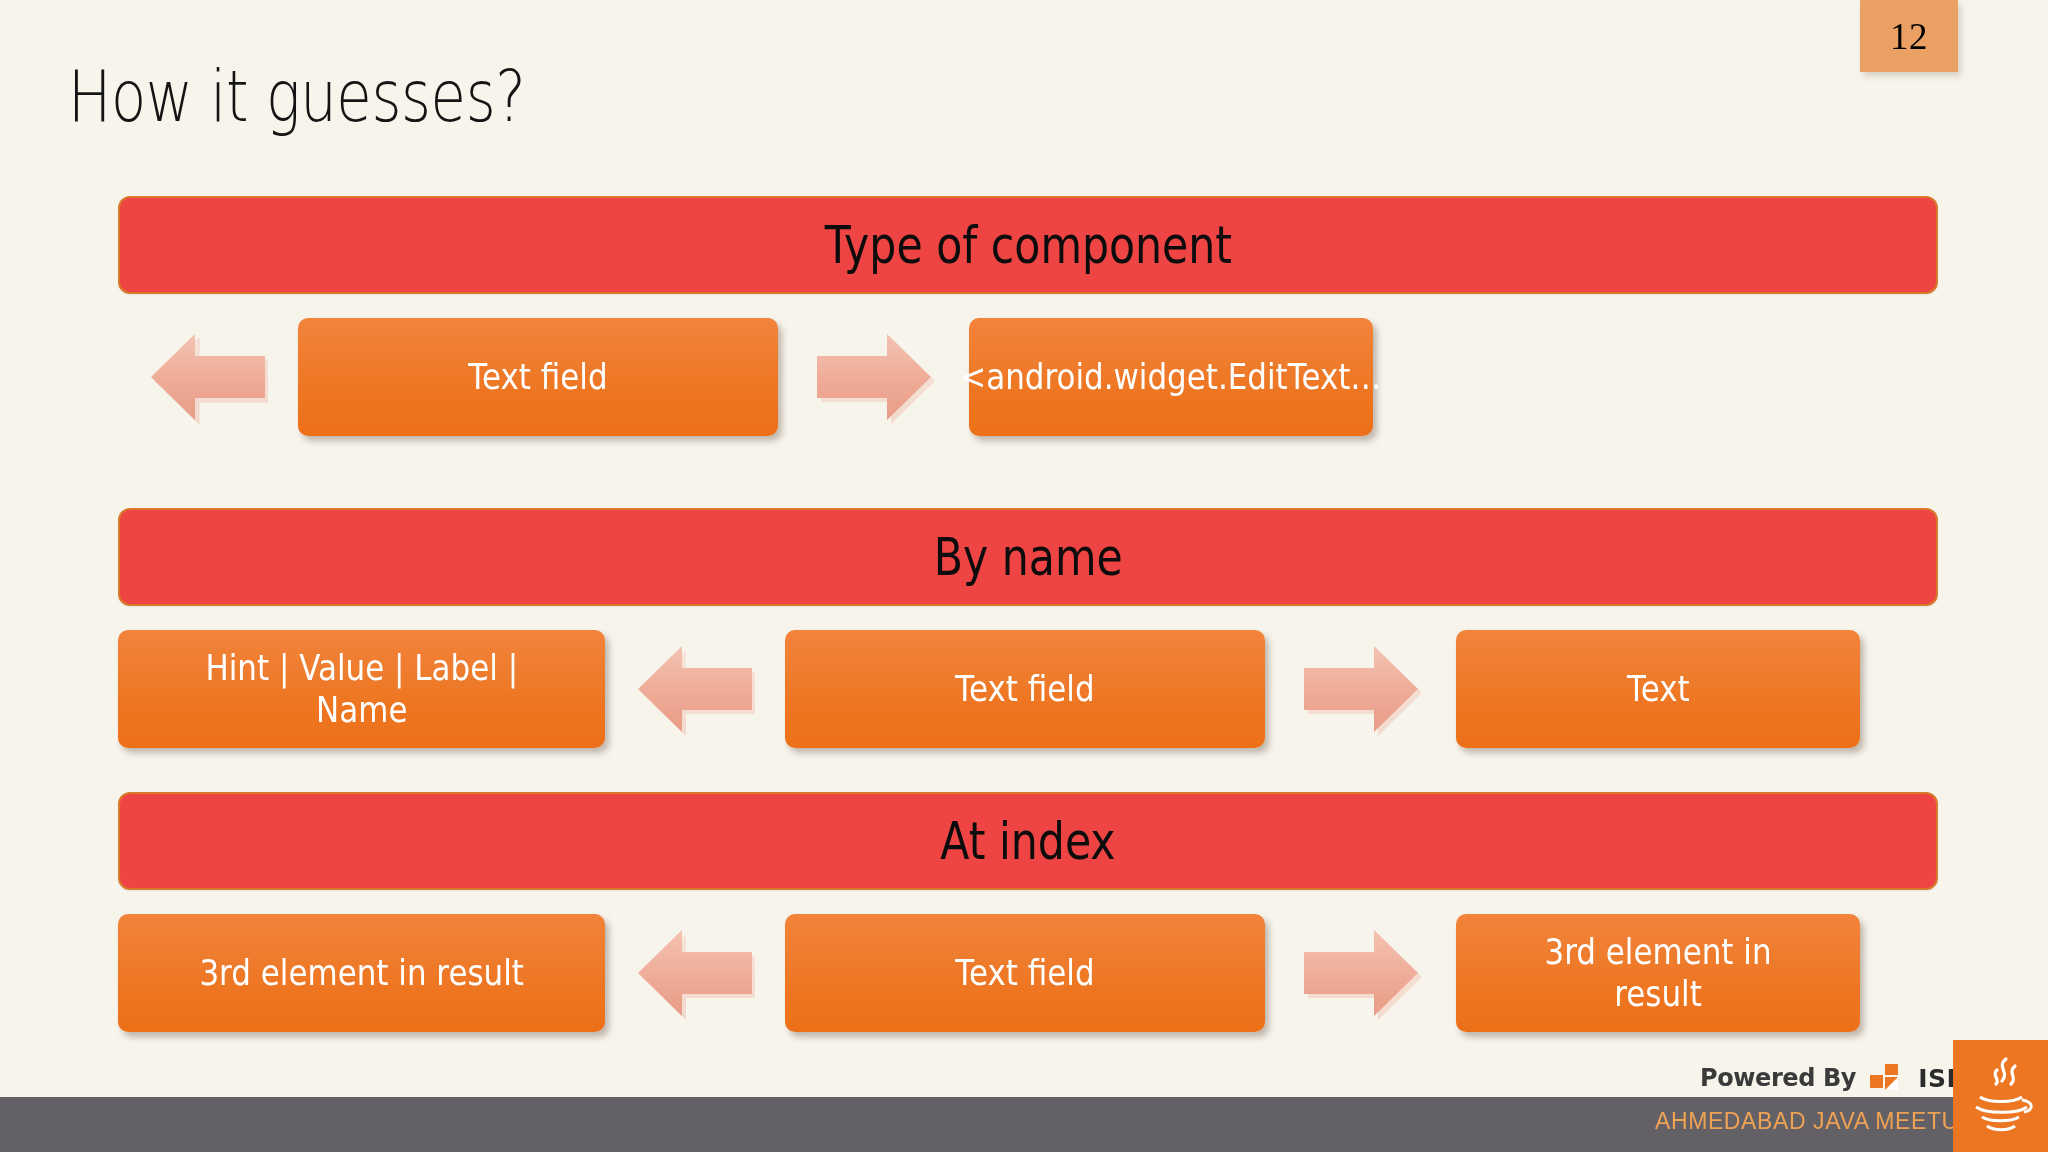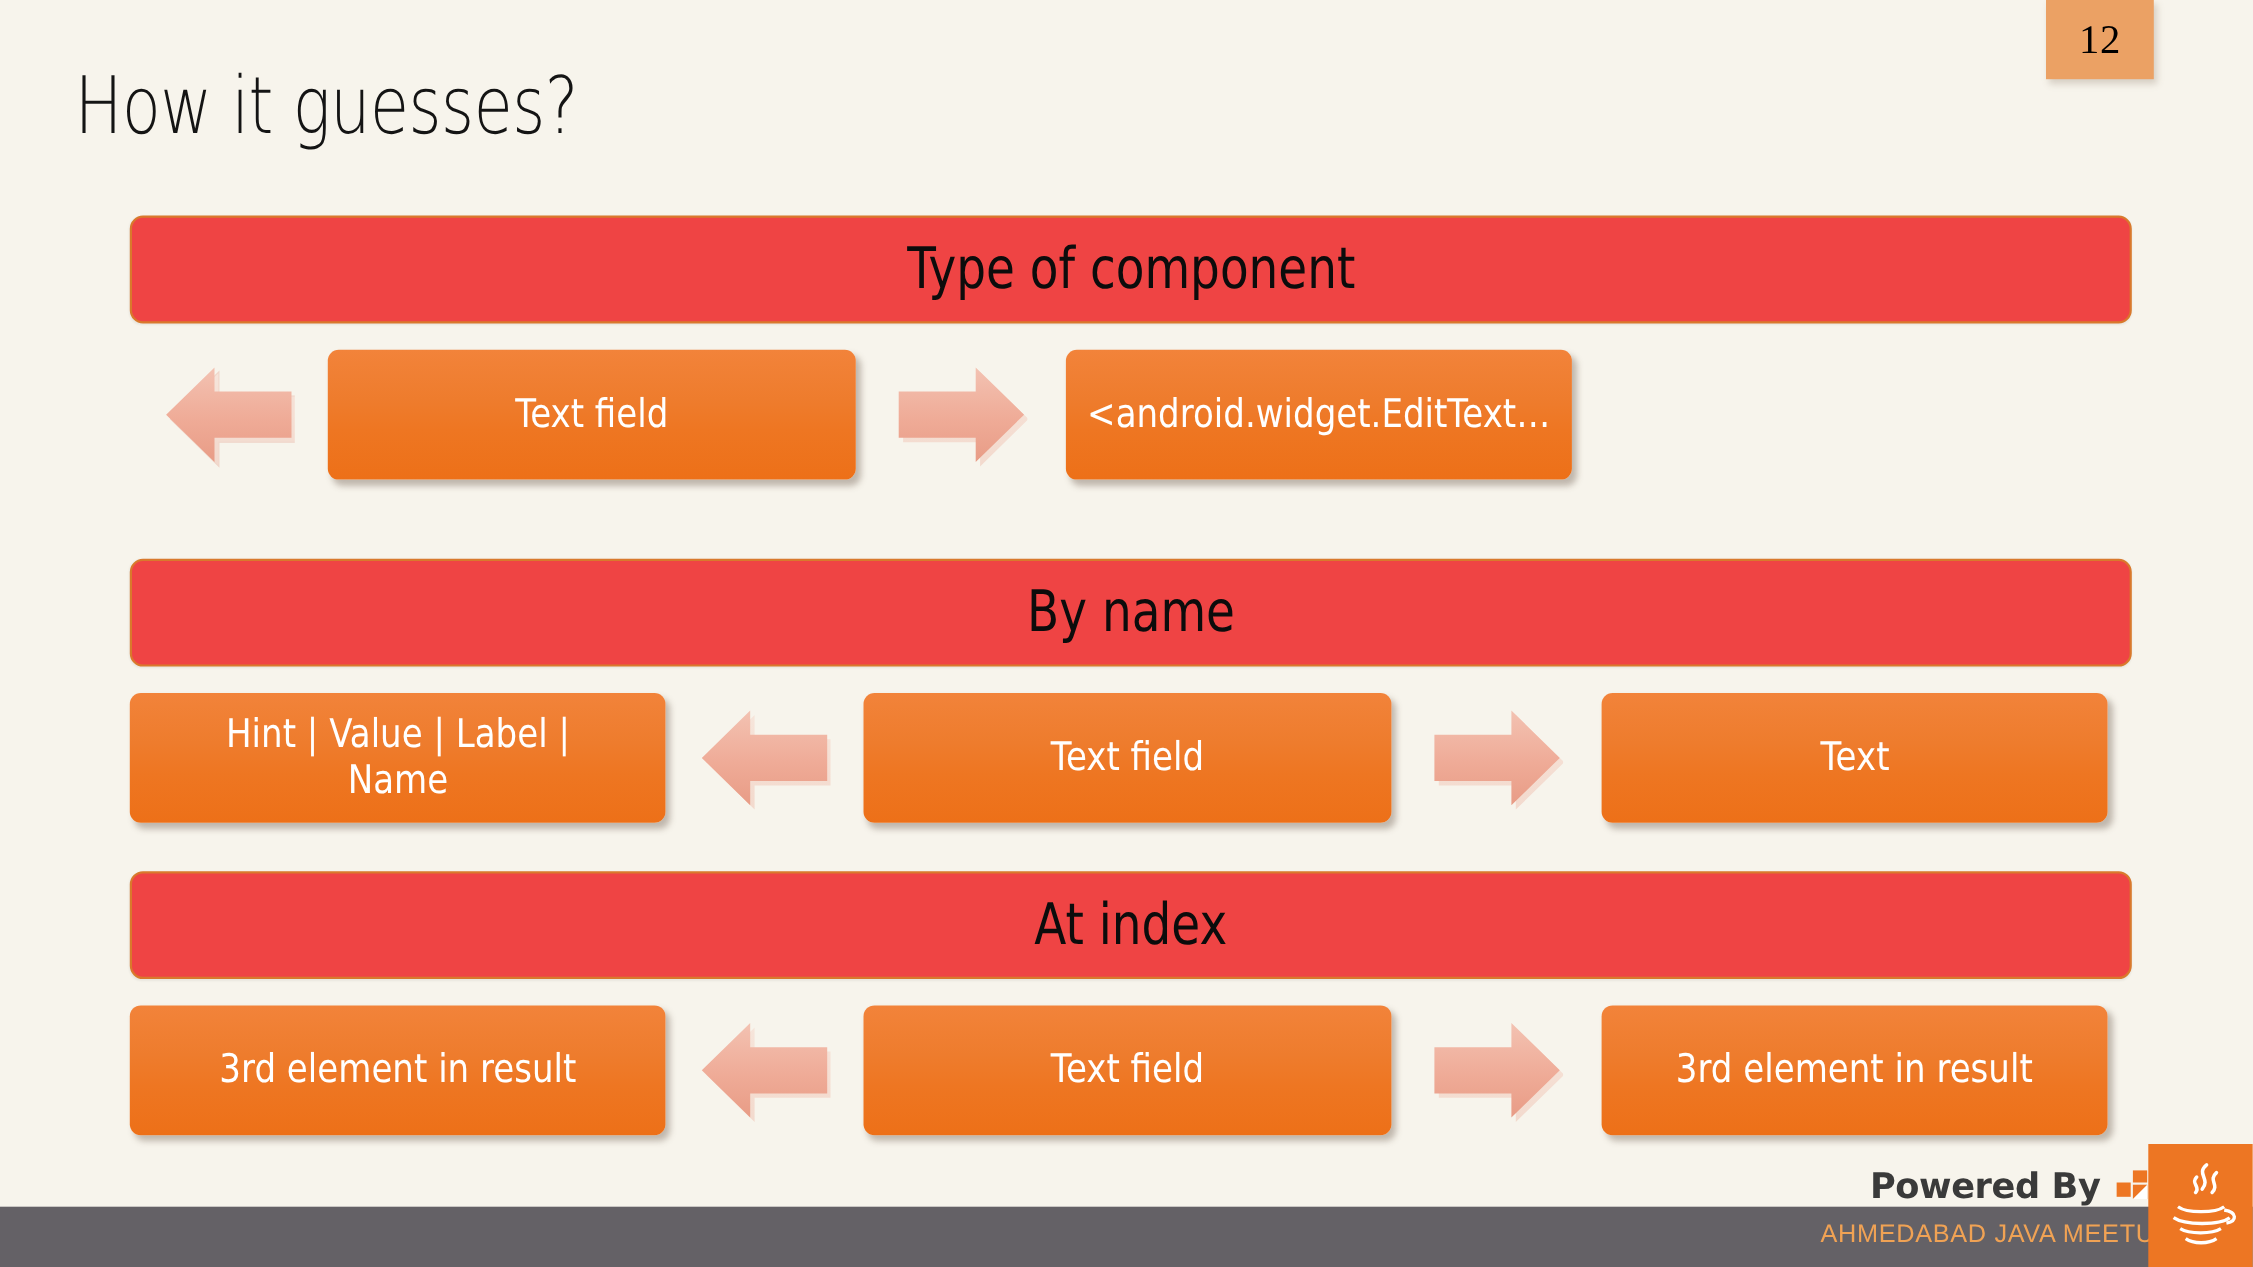--- a/index.html
+++ b/index.html
@@ -113,21 +113,21 @@
     color: #FFFFFF;
     font-size: 36px;
     font-weight: 400;
     line-height: 1.18;
     font-family: "DejaVu Sans", sans-serif;
     transform: scaleX(0.86);
     white-space: pre-line;
   }
   .obox.left   { width: 487px; }
   .obox.mid    { width: 480px; text-align: right; }
-  .obox.right  { width: 460px; }
+  .obox.right  { width: 404px; }
 
   .spacer-a { width: 180px; display:flex; align-items:center; justify-content:center; }
   .spacer-b { width: 191px; display:flex; align-items:center; justify-content:center; }
 
   .arrow { width: 120px; height: 98px; display:block; }
 
   
   .footer-bar {
     position: absolute;
     left: 0;
@@ -150,21 +150,21 @@
   .powered-wrap {
     position: absolute;
     left: 1700px;
     top: 1060px;
     display: flex;
     align-items: center;
     gap: 14px;
     height: 36px;
   }
   .powered-text {
-    font-size: 32px;
+    font-size: 24px;
     font-weight: 700;
     color: #3A3A3A;
     font-family: "DejaVu Sans", sans-serif;
     letter-spacing: -0.4px;
   }
   .ishi-mark { width: 34px; height: 30px; display:block; }
   .ishi-word {
     font-size: 25px;
     font-weight: 700;
     color: #2B2B2B;

